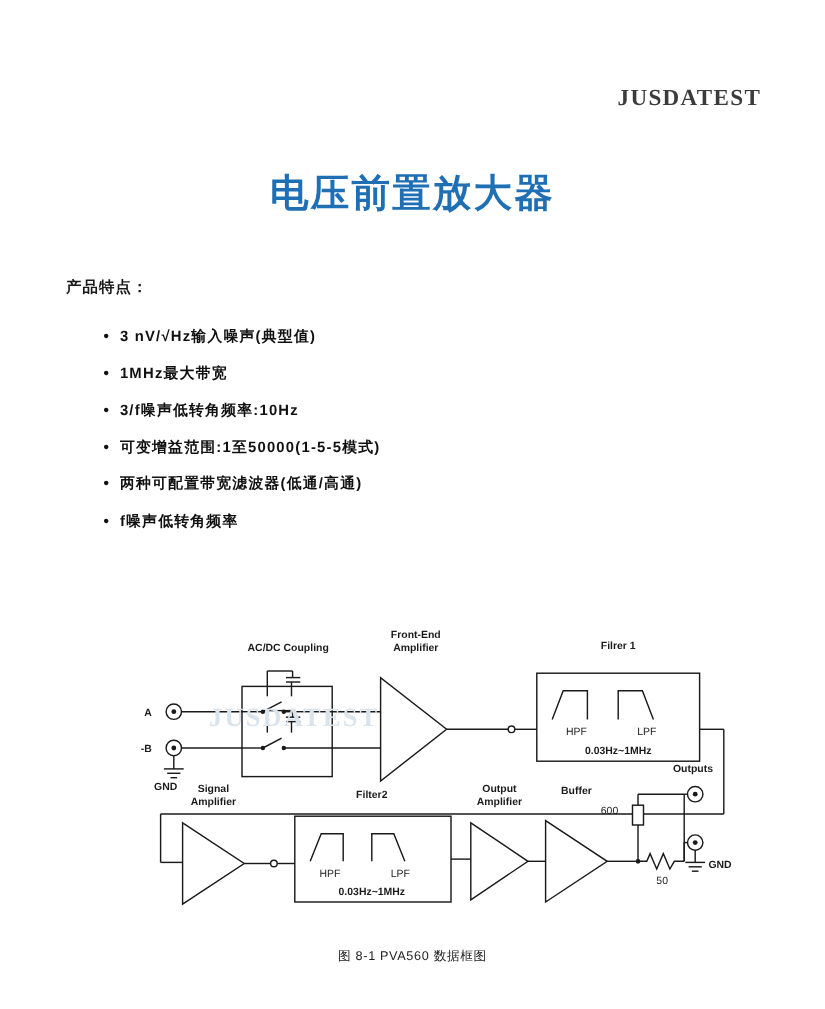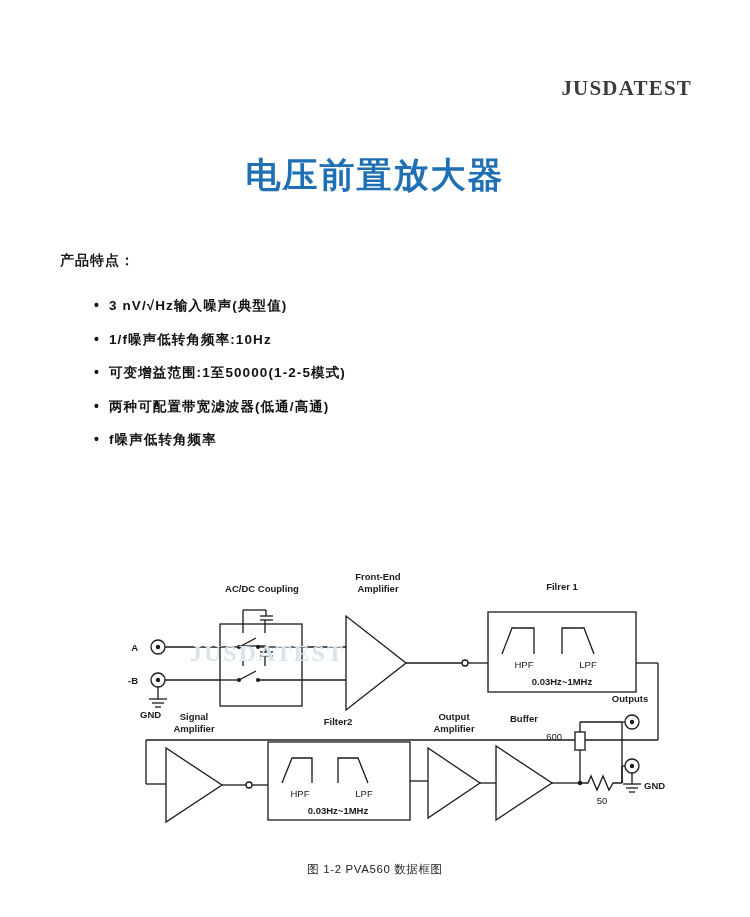--- a/index.html
+++ b/index.html
@@ -120,22 +120,23 @@
 <div class="page">
 
   <div class="brand">JUSDATEST</div>
 
   <div class="doc-title">电压前置放大器</div>
 
   <div class="features-heading">产品特点：</div>
 
   <ul class="features">
     <li>3 nV/√Hz输入噪声(典型值)</li>
-    <li>1/f噪声低转角频率:10Hz</li>
-    <li>可变增益范围:1至50000(1-2-5模式)</li>
+    <li>1MHz最大带宽</li>
+    <li>3/f噪声低转角频率:10Hz</li>
+    <li>可变增益范围:1至50000(1-5-5模式)</li>
     <li>两种可配置带宽滤波器(低通/高通)</li>
     <li>f噪声低转角频率</li>
   </ul>
 
   <div class="diagram">
     <svg width="560" height="300" viewBox="0 0 560 300">
       <g fill="none" stroke="#1a1a1a" stroke-width="1.3">
 
         <circle cx="48" cy="77" r="7"></circle>
         <circle cx="48" cy="77" r="2.2" fill="#1a1a1a" stroke="none"></circle>
@@ -267,14 +268,14 @@
         <text x="30" y="148" text-anchor="start" font-weight="bold">GND</text>
         <text x="534" y="219" text-anchor="start" font-weight="bold">GND</text>
         <text x="452" y="170" text-anchor="end">600</text>
         <text x="492" y="234" text-anchor="middle">50</text>
       </g>
     </svg>
   </div>
 
   <div class="wm">JUSDATEST</div>
 
-  <div class="caption">图 1-2 PVA560 数据框图</div>
+  <div class="caption">图 8-1 PVA560 数据框图</div>
 </div>
 
 </body></html>

